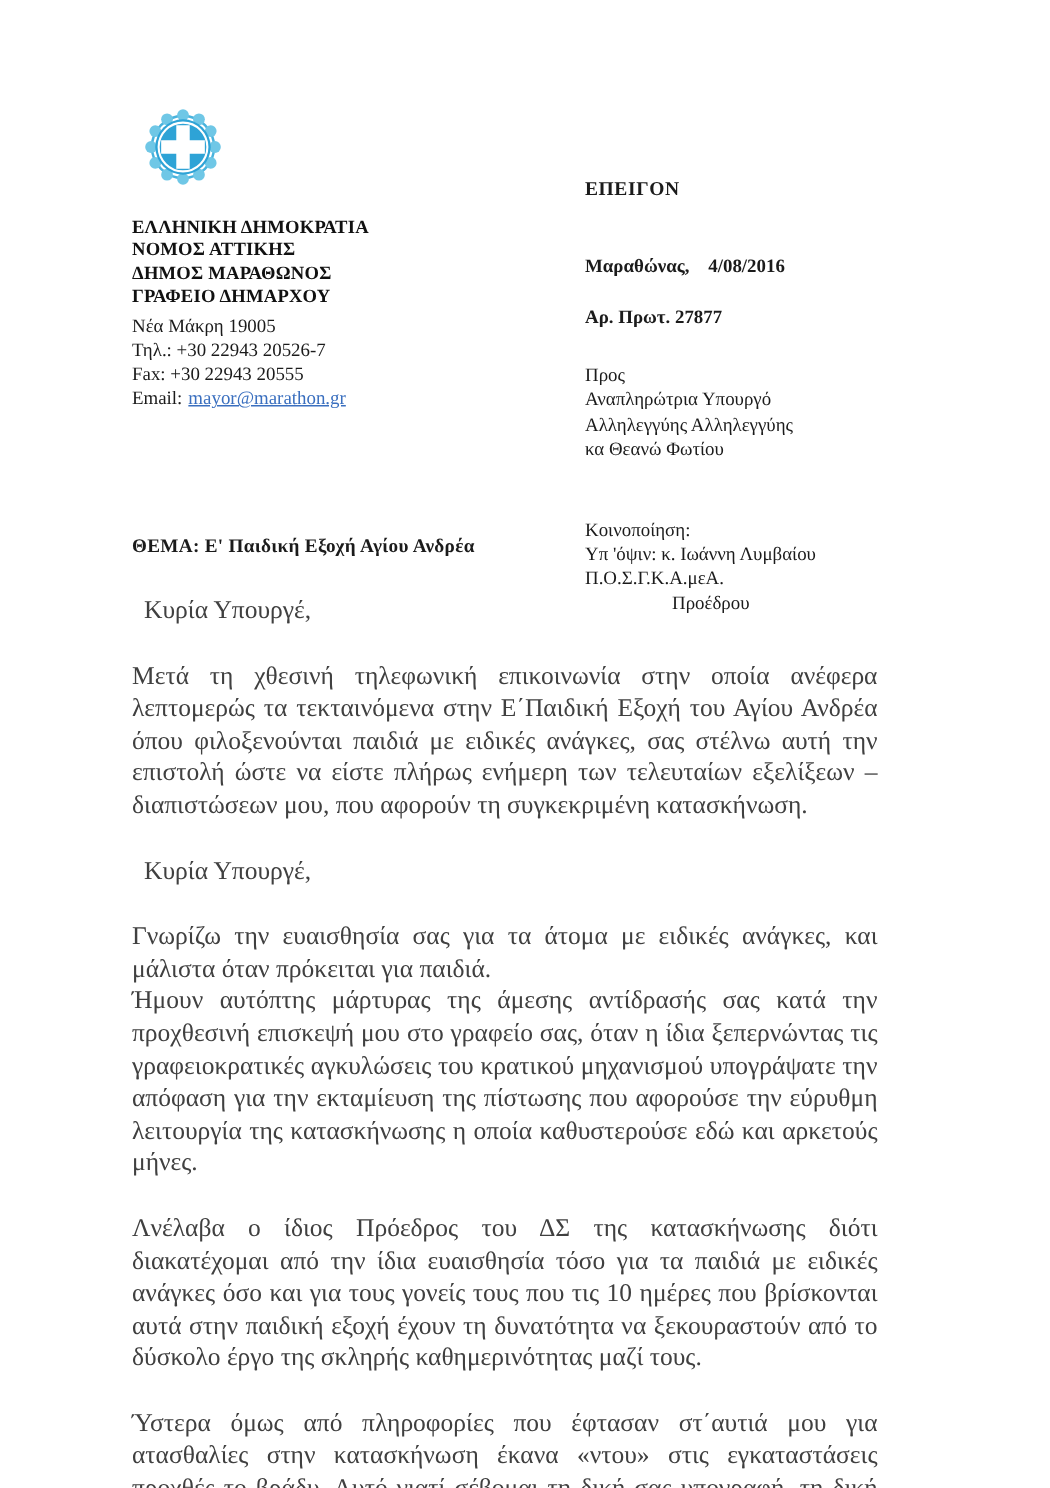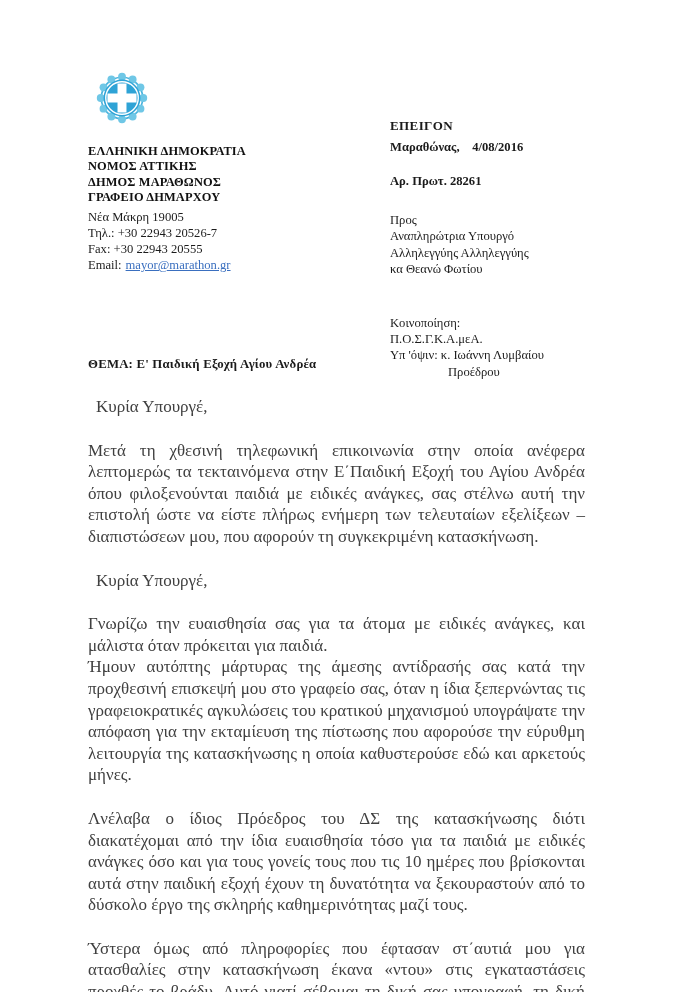--- a/index.html
+++ b/index.html
@@ -71,21 +71,21 @@
   .header-right {
     position: absolute;
     left: 390px;
     top: 48px;
     width: 250px;
   }
   .urgent {
     font-weight: bold;
     font-size: 13px;
     letter-spacing: 0.4px;
-    margin-bottom: 6px;
+    margin-bottom: 36px;
   }
   .place-date {
     font-weight: bold;
     font-size: 12.6px;
     margin-bottom: 19px;
     white-space: pre;
   }
   .protocol {
     font-weight: bold;
     font-size: 12.6px;
@@ -183,33 +183,33 @@
           <span>Email:</span>
           <span class="email-link">mayor@marathon.gr</span>
         </div>
       </div>
 
     </div>
 
     <div class="header-right">
       <div class="urgent">ΕΠΕΙΓΟΝ</div>
       <div class="place-date">Μαραθώνας,    4/08/2016</div>
-      <div class="protocol">Αρ. Πρωτ. 28261</div>
+      <div class="protocol">Αρ. Πρωτ. 27877</div>
 
       <div class="recipient">
         <div>Προς</div>
         <div>Αναπληρώτρια Υπουργό</div>
         <div>Αλληλεγγύης Αλληλεγγύης</div>
         <div>κα Θεανώ Φωτίου</div>
       </div>
 
       <div class="cc">
         <div>Κοινοποίηση:</div>
+        <div>Υπ 'όψιν: κ. Ιωάννη Λυμβαίου</div>
         <div>Π.Ο.Σ.Γ.Κ.Α.μεΑ.</div>
-        <div>Υπ 'όψιν: κ. Ιωάννη Λυμβαίου</div>
         <div class="indent">Προέδρου</div>
       </div>
     </div>
 
   </div>
 
   <div class="subject">ΘΕΜΑ: Ε' Παιδική Εξοχή Αγίου Ανδρέα</div>
 
   <div class="body-text">
 

